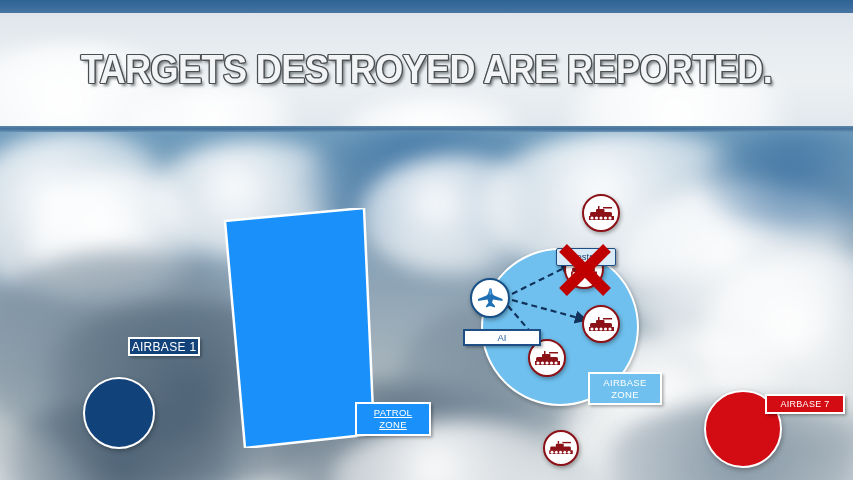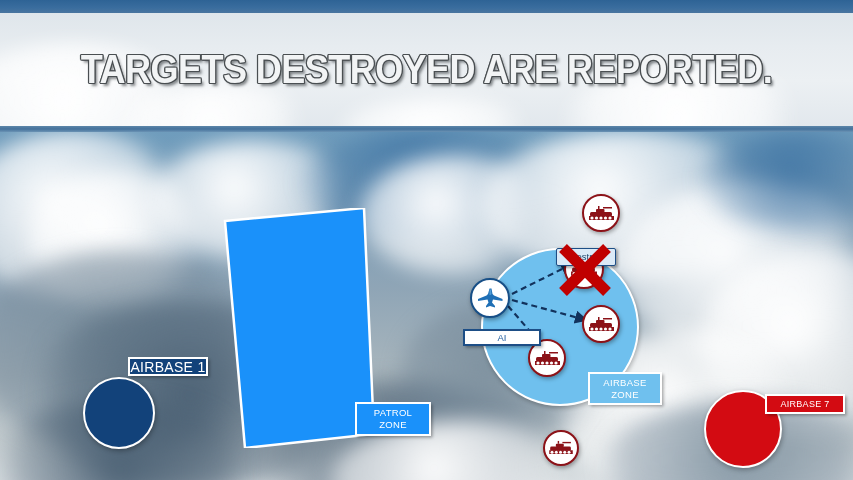--- a/index.html
+++ b/index.html
@@ -135,30 +135,30 @@
     border: 2px solid #ffffff;
     box-sizing: border-box;
     display: flex; align-items: center; justify-content: center;
     text-align: center;
     z-index: 25;
     box-shadow: 1.5px 1.5px 3px rgba(0,0,0,0.35);
     line-height: 12px;
     white-space: pre-line;
   }
   #lbl-airbase1 {
-    left: 128px; top: 357px; width: 80px; height: 19px;
-    background: #12427a; color: #ffffff; font-size: 14px; letter-spacing: 0.3px;
+    left: 128px; top: 337px; width: 72px; height: 19px;
+    background: #12427a; color: #ffffff; font-size: 12px; letter-spacing: 0.3px;
   }
   #lbl-airbase4 {
     left: 765px; top: 394px; width: 80px; height: 20px;
     background: #d30b12; color: #ffffff; font-size: 9px; letter-spacing: 0.3px;
   }
   #lbl-patrol {
     left: 355px; top: 402px; width: 76px; height: 34px;
-    background: #1a91fa; color: #ffffff; font-size: 9.5px; letter-spacing: 0.3px;
+    background: #1a91fa; color: #ffffff; font-size: 9.5px; letter-spacing: 0.3px; text-decoration: underline;
   }
   #lbl-engage {
     left: 588px; top: 372px; width: 74px; height: 33px;
     background: #6fc0ee; color: #ffffff; font-size: 9.5px; letter-spacing: 0.3px;
   }
   #lbl-ai {
     left: 463px; top: 329px; width: 78px; height: 17px;
     background: #ffffff; color: #1f5c9e; font-size: 9.5px;
     border: 2px solid #1d4e86; z-index: 26;
   }

